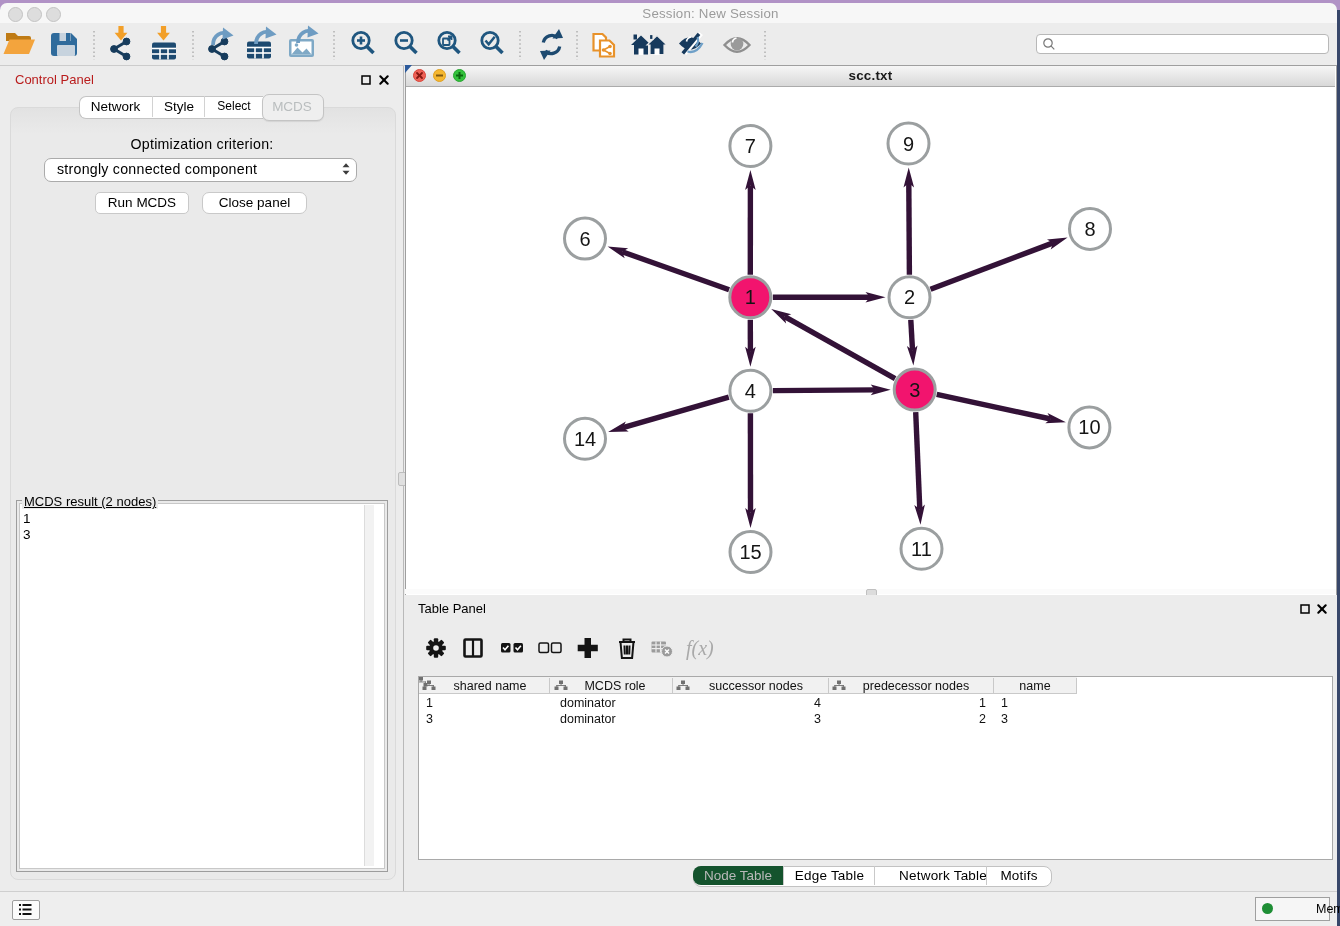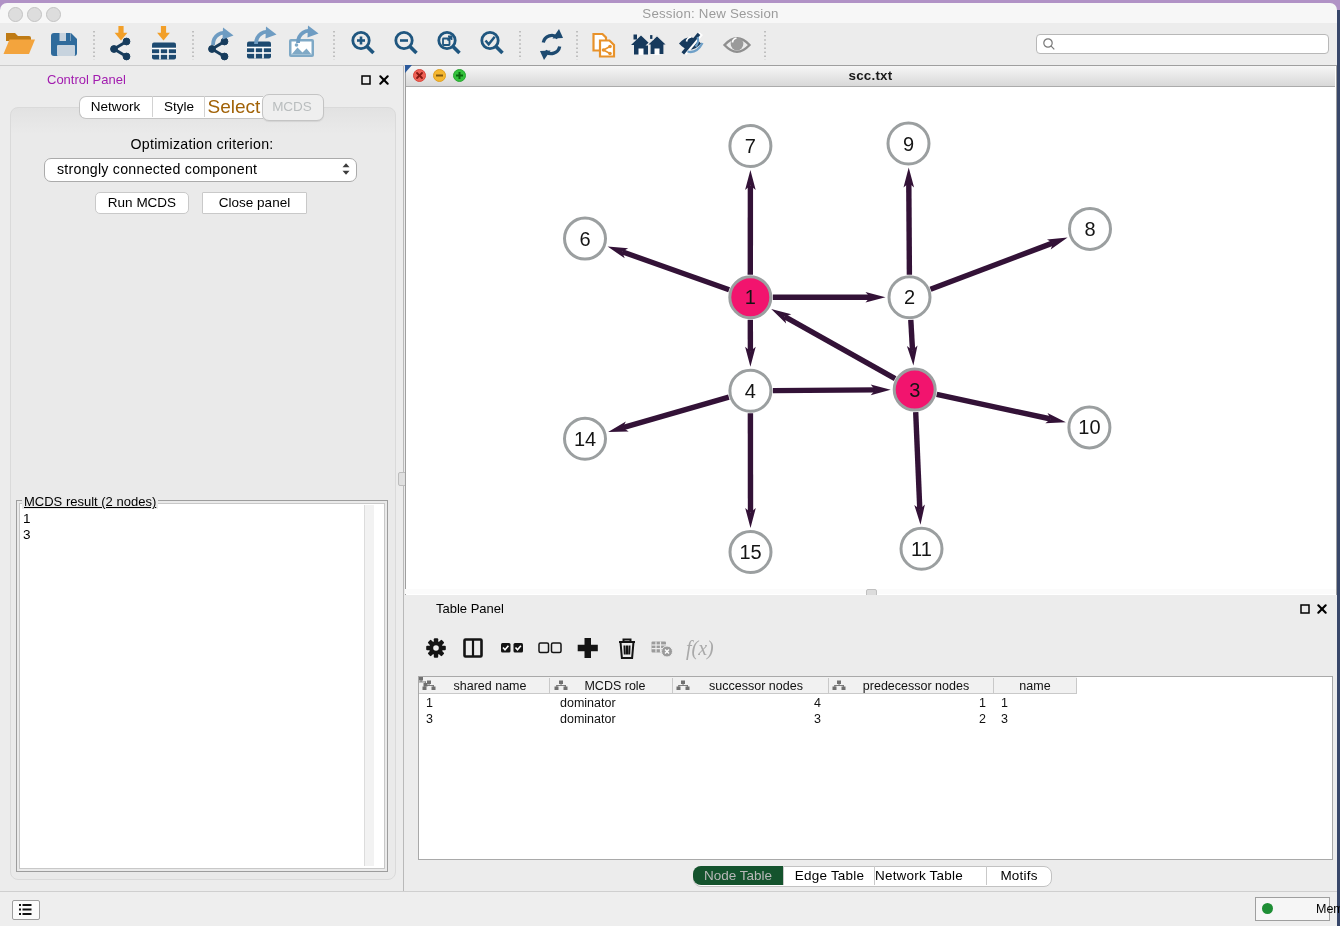--- a/index.html
+++ b/index.html
@@ -147,49 +147,49 @@
 </svg>
   </div>
 
 <div class="abs" style="left:1036px;top:34px;width:291px;height:18px;background:#ffffff;border:1px solid #b8b8b8;border-radius:4px;"></div>
 <svg class="abs" style="left:1042px;top:37px" width="14" height="14" viewBox="0 0 14 14">
     <circle cx="6" cy="6" r="4.2" fill="none" stroke="#777" stroke-width="1.2"></circle>
     <line x1="9.2" y1="9.2" x2="12.3" y2="12.3" stroke="#777" stroke-width="1.2"></line>
   </svg>
 
 <div class="abs" style="left:0;top:66px;width:403px;height:825px;background:#ececec;border-right:1px solid #b9b9b9;"></div>
-<div class="abs" style="left:15px;top:72px;font-size:13px;color:#a21caf;margin-left:32px;">Control Panel</div>
+<div class="abs" style="left:15px;top:72px;font-size:13px;color:#b91c1c;">Control Panel</div>
 <svg class="abs" style="left:361px;top:75px" width="10" height="10" viewBox="0 0 10 10">
     <rect x="1" y="1" width="8" height="8" fill="none" stroke="#000" stroke-width="1.5"></rect>
   </svg>
 <svg class="abs" style="left:378px;top:74px" width="12" height="12" viewBox="0 0 12 12">
     <g stroke="#000" stroke-width="2.1" stroke-linecap="round">
       <line x1="2.3" y1="2.3" x2="9.7" y2="9.7"></line>
       <line x1="9.7" y1="2.3" x2="2.3" y2="9.7"></line>
     </g>
   </svg>
 
 <div class="abs" style="left:10px;top:107px;width:384px;height:771px;background:linear-gradient(#e2e2e2,#eaeaea 26px,#eaeaea);border-radius:8px;border:1px solid #dadada;"></div>
 
 <div class="abs" style="left:79px;top:96px;width:183px;height:21px;background:#ffffff;border:1px solid #c4c4c4;border-radius:7px 0 0 7px;border-right:none;"></div>
 <div class="abs" style="left:262px;top:94px;width:60px;height:25px;background:#efefef;border:1px solid #c4c4c4;border-radius:7px;box-shadow:0 1px 1px rgba(0,0,0,0.08);"></div>
 <div class="abs" style="left:79px;top:96px;width:73px;height:21px;line-height:21px;text-align:center;font-size:13.5px;color:#000;">Network</div>
 <div class="abs" style="left:152px;top:96px;width:52px;height:21px;line-height:21px;text-align:center;font-size:13.5px;color:#000;border-left:1px solid #d2d2d2;">Style</div>
-<div class="abs" style="left:204px;top:96px;width:58px;height:21px;line-height:21px;text-align:center;font-size:19px;color:#a16207;border-left:1px solid #d2d2d2;">Select</div>
+<div class="abs" style="left:204px;top:96px;width:58px;height:21px;line-height:21px;text-align:center;font-size:12px;color:#000000;border-left:1px solid #d2d2d2;">Select</div>
 <div class="abs" style="left:262px;top:96px;width:60px;height:21px;line-height:21px;text-align:center;font-size:13.5px;color:#b9bdbe;">MCDS</div>
 
 <div class="abs" style="left:10px;top:136px;width:384px;text-align:center;font-size:14.2px;letter-spacing:0.25px;color:#000;">Optimization criterion:</div>
 <div class="abs" style="left:44px;top:158px;width:311px;height:22px;background:#ffffff;border:1px solid #ababab;border-radius:7px;"></div>
 <div class="abs" style="left:57px;top:161px;font-size:14.2px;letter-spacing:0.25px;color:#000;">strongly connected component</div>
 <svg class="abs" style="left:341px;top:162px" width="10" height="14" viewBox="0 0 10 14">
     <path d="M1.5 5.2 L5 1.2 L8.5 5.2 Z" fill="#3c3c3c"></path>
     <path d="M1.5 8.8 L5 12.8 L8.5 8.8 Z" fill="#3c3c3c"></path>
   </svg>
 <div class="abs" style="left:95px;top:192px;width:92px;height:20px;background:#ffffff;border:1px solid #c9c9c9;border-radius:5px;text-align:center;line-height:20px;font-size:13.5px;color:#000;">Run MCDS</div>
-<div class="abs" style="left:202px;top:192px;width:103px;height:20px;background:#ffffff;border:1px solid #c9c9c9;border-radius:1px;text-align:center;line-height:20px;font-size:13.5px;color:#000;">Close panel</div>
+<div class="abs" style="left:202px;top:192px;width:103px;height:20px;background:#ffffff;border:1px solid #c9c9c9;border-radius:7px;text-align:center;line-height:20px;font-size:13.5px;color:#000;">Close panel</div>
 
 <div class="abs" style="left:16px;top:500px;width:370px;height:370px;border:1px solid #9d9d9d;"></div>
 <div class="abs" style="left:19px;top:503px;width:364px;height:364px;background:#ffffff;border:1px solid #c8c8c8;"></div>
 <div class="abs" style="left:22px;top:494px;background:#eaeaea;padding:0 2px;font-size:13px;color:#000;text-decoration:underline;">MCDS result (2 nodes)</div>
 <div class="abs" style="left:364px;top:505px;width:9px;height:361px;background:#f2f2f2;border-left:1px solid #dcdcdc;"></div>
 <div class="abs" style="left:23px;top:511px;font-size:13.5px;color:#000;line-height:16px;">1<br>3</div>
 
 <div class="abs" style="left:398px;top:472px;width:7px;height:12px;background:#e0e0e0;border:1px solid #bdbdbd;border-radius:2px;"></div>
 
 <div class="abs" style="left:405px;top:65px;width:930px;height:529px;border:1px solid #9f9f9f;background:#ffffff;"></div>
@@ -270,21 +270,21 @@
 <text x="515.5" y="468.7" font-family="Liberation Sans, sans-serif" font-size="20" fill="#151515" text-anchor="middle">11</text>
 <text x="179.0" y="358.7" font-family="Liberation Sans, sans-serif" font-size="20" fill="#151515" text-anchor="middle">14</text>
 <text x="344.5" y="472.0" font-family="Liberation Sans, sans-serif" font-size="20" fill="#151515" text-anchor="middle">15</text>
 </svg>
   </div>
 
 <div class="abs" style="left:405px;top:589px;width:931px;height:5px;background:#fbfbfb;"></div>
 <div class="abs" style="left:866px;top:589px;width:9px;height:6px;background:#dcdcdc;border:1px solid #c0c0c0;border-radius:2px;"></div>
 
 <div class="abs" style="left:405px;top:595px;width:932px;height:296px;background:#ececec;"></div>
-<div class="abs" style="left:436px;top:601px;font-size:13px;color:#000;">Table Panel</div>
+<div class="abs" style="left:418px;top:601px;font-size:13px;color:#000;">Table Panel</div>
 <svg class="abs" style="left:1300px;top:604px" width="10" height="10" viewBox="0 0 10 10">
     <rect x="1" y="1" width="8" height="8" fill="none" stroke="#000" stroke-width="1.5"></rect>
   </svg>
 <svg class="abs" style="left:1316px;top:603px" width="12" height="12" viewBox="0 0 12 12">
     <g stroke="#000" stroke-width="2.1" stroke-linecap="round">
       <line x1="2.3" y1="2.3" x2="9.7" y2="9.7"></line>
       <line x1="9.7" y1="2.3" x2="2.3" y2="9.7"></line>
     </g>
   </svg>
 <div class="abs" id="tabletoolbar" style="left:418px;top:628px;width:912px;height:40px;">
@@ -387,21 +387,21 @@
 <div style="position:absolute;left:320px;top:18px;width:82px;text-align:right;">3</div>
 <div style="position:absolute;left:485px;top:2px;width:82px;text-align:right;">1</div>
 <div style="position:absolute;left:485px;top:18px;width:82px;text-align:right;">2</div>
 <div style="position:absolute;left:582px;top:2px;">1</div>
 <div style="position:absolute;left:582px;top:18px;">3</div>
 </div>
 
 <div class="abs" style="left:693px;top:866px;width:357px;height:19px;background:#ffffff;border:1px solid #c2c2c2;border-radius:8px;"></div>
 <div class="abs" style="left:693px;top:866px;width:90px;height:19px;background:#14532d;border-radius:8px 0 0 8px;line-height:19px;text-align:center;font-size:13.5px;color:#b9b9b9;">Node Table</div>
 <div class="abs" style="left:783px;top:866px;width:91px;height:19px;border-left:1px solid #c9c9c9;line-height:19px;text-align:center;font-size:13.5px;letter-spacing:0.2px;color:#000;">Edge Table</div>
-<div class="abs" style="left:874px;top:866px;width:112px;height:19px;border-left:1px solid #c9c9c9;line-height:19px;text-align:left;font-size:13.5px;letter-spacing:0.2px;color:#000;">Network Table</div>
+<div class="abs" style="left:874px;top:866px;width:112px;height:19px;border-left:1px solid #c9c9c9;line-height:19px;text-align:right;font-size:13.5px;letter-spacing:0.2px;color:#000;">Network Table</div>
 <div class="abs" style="left:986px;top:866px;width:64px;height:19px;border-left:1px solid #c9c9c9;line-height:19px;text-align:center;font-size:13.5px;letter-spacing:0.2px;color:#000;">Motifs</div>
 
 <div class="abs" style="left:0;top:891px;width:1337px;height:35px;background:#eeeeee;border-top:1px solid #cfcfcf;"></div>
 <div class="abs" style="left:12px;top:900px;width:26px;height:18px;background:#fbfbfb;border:1px solid #9d9d9d;border-radius:2px;"></div>
 <svg class="abs" style="left:19px;top:904px" width="13" height="11" viewBox="0 0 13 11">
     <g fill="#111">
       <rect x="0" y="0" width="2" height="2"></rect>
       <rect x="0" y="4.5" width="2" height="2"></rect>
       <rect x="0" y="9" width="2" height="2"></rect>
       <rect x="3.5" y="0" width="9" height="2"></rect>

